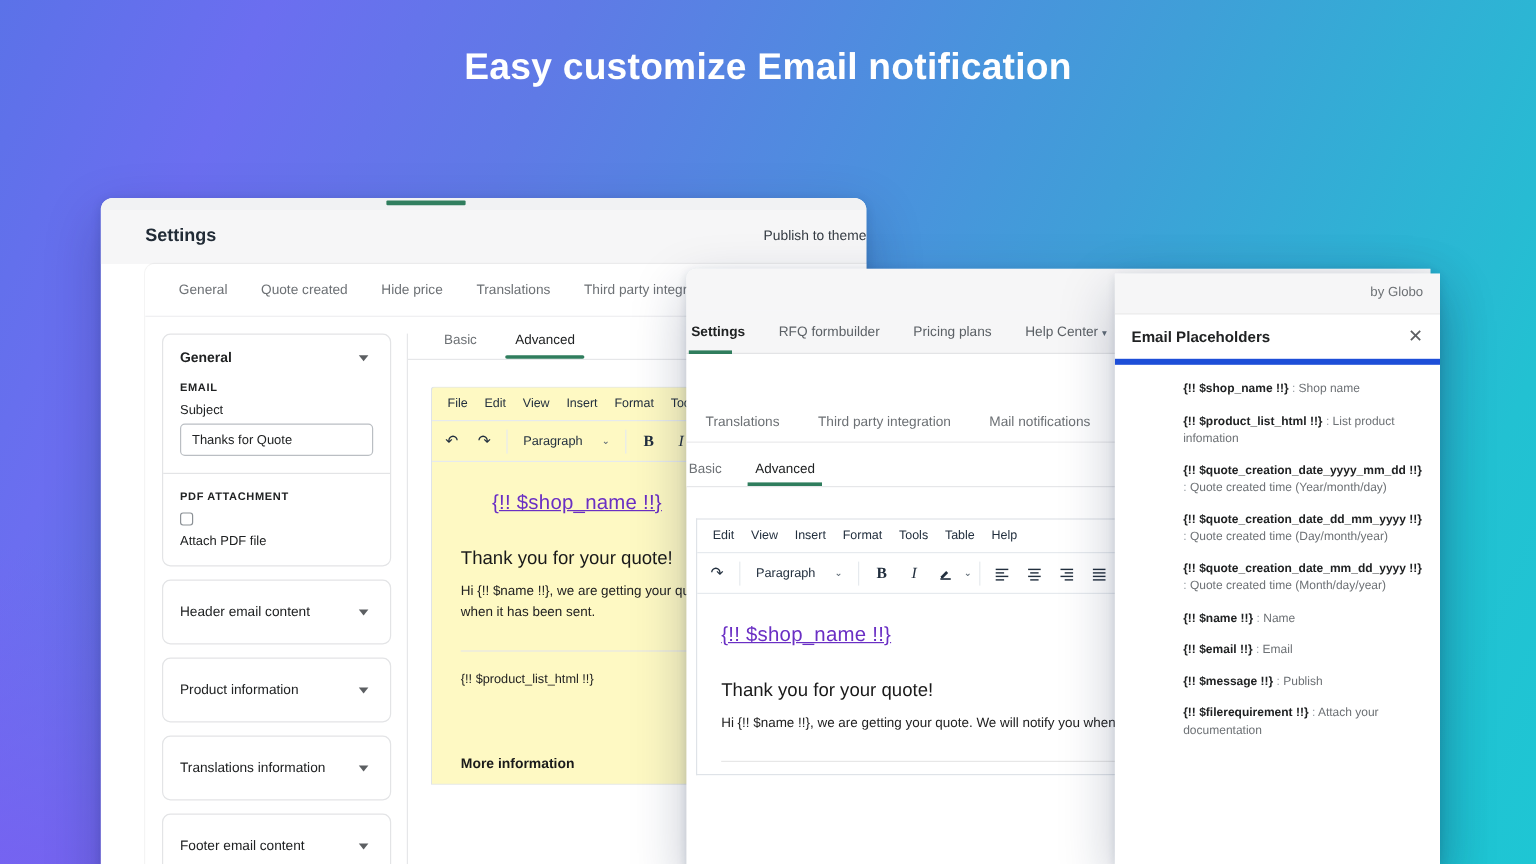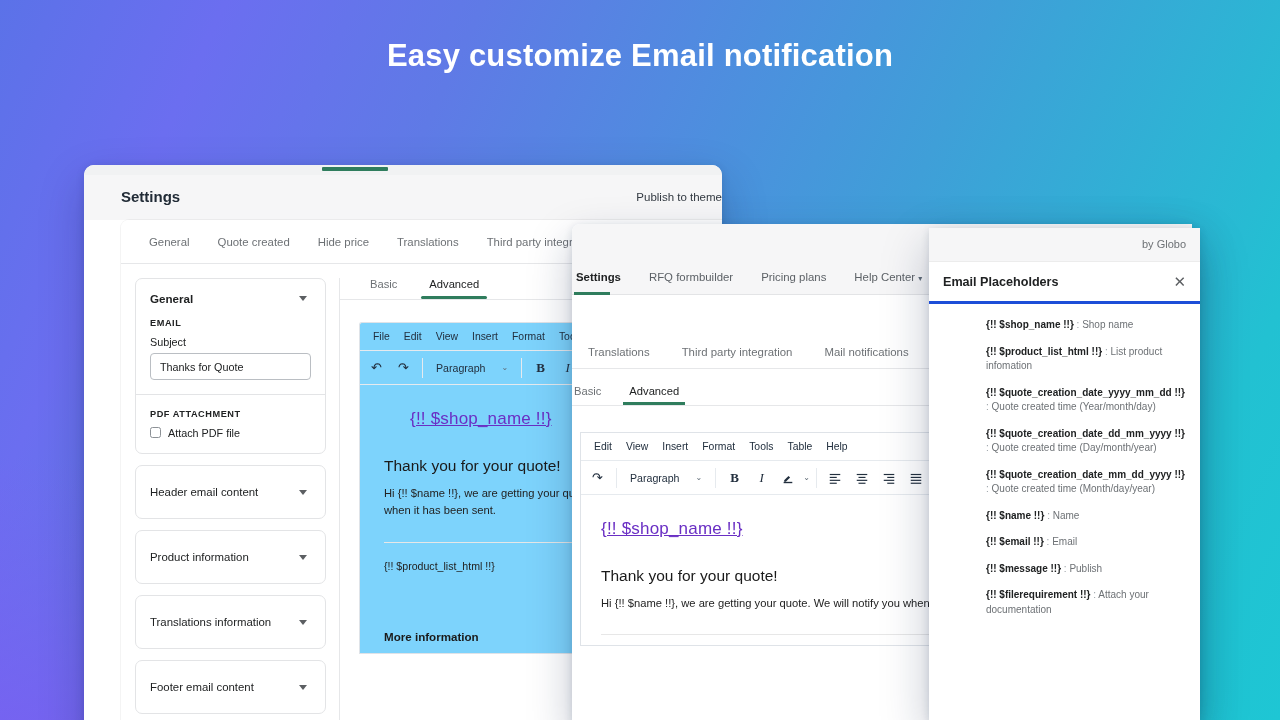--- a/index.html
+++ b/index.html
@@ -68,34 +68,34 @@
   #win1 .sect-hd.thin .lbl { font-weight:normal; font-size:11.4px; }
   #win1 .caret { width:0;height:0;border-left:4.5px solid transparent;border-right:4.5px solid transparent;border-top:5px solid #5c5f62; margin-right:4px;}
   #win1 .sect-body { padding: 0 14px 14px 14px; }
   #win1 .ov-label { font-size:9.2px; letter-spacing:.55px; font-weight:bold; color:#202223; margin-bottom:8px; }
   #win1 .fld-label { font-size:10.8px; color:#202223; margin-bottom:5px; }
   #win1 .input {
     height:27px; border:1px solid #babec3; border-radius:4px; background:#fff;
     font-size:10.8px; color:#202223; display:flex; align-items:center; padding:0 9px;
   }
   #win1 .divider { height:1px; background:#e3e4e6; }
-  #win1 .chk-row { display:flex; gap:7px; }
+  #win1 .chk-row { display:flex; gap:7px;flex-direction:column; }
   #win1 .chk { width:11px;height:11px;border:1px solid #8c9196;border-radius:2.5px;background:#fff; }
   #win1 .chk-lbl { font-size:10.8px; color:#202223; }
 
   #win1 .right-col { flex:1 1 auto; border-left:1px solid #e6e7e9; padding-left:0; margin-left:-1px;}
   #win1 .subtabs { display:flex; gap:0; padding-left:14px; }
   #win1 .subtab { font-size:11.2px; color:#6d7175; padding:0 16px 9px 16px; position:relative;}
   #win1 .subtab.active { color:#202223; }
   #win1 .subtab.active::after {
     content:""; position:absolute; left:8px; right:8px; bottom:0; height:3px; background:#2f7d5d; border-radius:2px;
   }
   #win1 .subtab-rule { height:1px; background:#e6e7e9; }
 
-  #win1 .editor { margin:22px 0 0 19px; border:1px solid #dfe3e8; border-right:0; border-radius:3px 0 0 0; background:#7dd3fc; }
+  #win1 .editor { margin:22px 0 0 19px; border:1px solid #dfe3e8; border-right:0; border-radius:3px 0 0 0; background:#fef9c3; }
   .mce-menubar { display:flex; gap:0; padding:5px 6px; border-bottom:1px solid #e6eaee; }
   .mce-menubar .mi { font-size:10.4px; color:#222f3e; padding:3px 7px; white-space:nowrap; }
   .mce-toolbar { display:flex; align-items:center; padding:4px 4px; border-bottom:1px solid #e6eaee; gap:2px;}
   .tb-btn { width:25px;height:25px;display:flex;align-items:center;justify-content:center;color:#222f3e;font-size:13px;}
   .tb-sep { width:1px; height:20px; background:#e6eaee; margin:0 4px; }
   .tb-select { display:flex; align-items:center; gap:16px; padding:0 7px; height:25px; font-size:10.6px; color:#222f3e; }
   .chev { font-size:8px; color:#5f6b76; }
   .tb-bold{font-weight:bold;font-family:"Liberation Serif",serif;}
   .tb-ital{font-style:italic;font-family:"Liberation Serif",serif;}
 
@@ -143,21 +143,21 @@
   #win2 .mail-shop { text-align:left; padding-left:0; font-size:17px; }
   #win2 .mailhead { display:flex; align-items:flex-start; justify-content:space-between; }
   #win2 .quoteno { font-size:10px; color:#8a8a8a; white-space:nowrap; padding-top:5px; }
 
   
   #win3 { left: 929px; top: 228px; width: 271px; height: 492px; border-radius: 0; }
   #win3 .byglobo-bar { height:34px; background:#f6f6f7; position:relative; border-bottom:1px solid #ececec;}
   #win3 .byglobo { position:absolute; right:14px; top:10px; font-size:11px; color:#6d7175; }
   #win3 .ph-head {
     height:42px; display:flex; align-items:center; justify-content:space-between;
-    padding:0 14px; border-bottom:3px solid #1d4ed8;
+    padding:0 14px; border-bottom:5px solid #1d4ed8;
   }
   #win3 .ph-title { font-size:12.6px; font-weight:bold; color:#202223; }
   #win3 .ph-close { font-size:15px; color:#5c5f62; line-height:1; }
   #win3 .ph-list { padding:14px 12px 0 12px; }
   #win3 .ph-item { font-size:10px; color:#6d7175; line-height:1.45; margin-bottom:12px;margin-left:45px; }
   #win3 .ph-item b { color:#202223; font-weight:bold; }
   #win3 .ph-sep { color:#9aa0a6; }
 </style>
 </head>
 <body>

